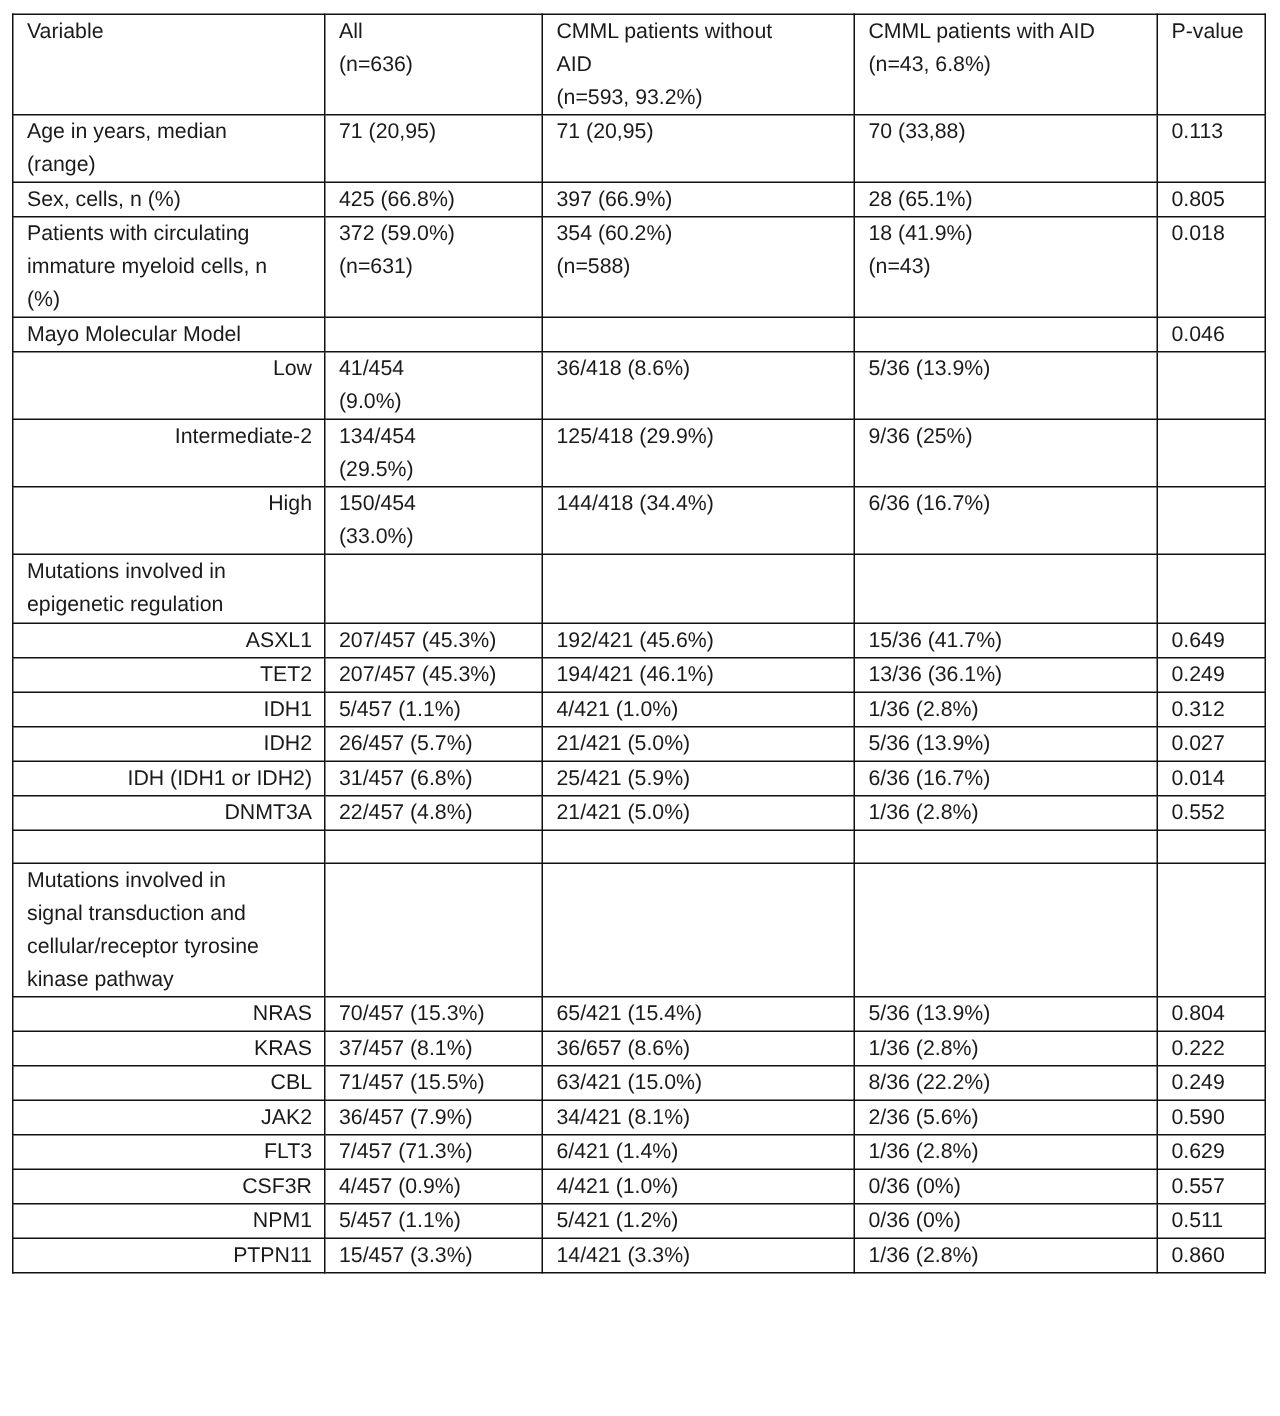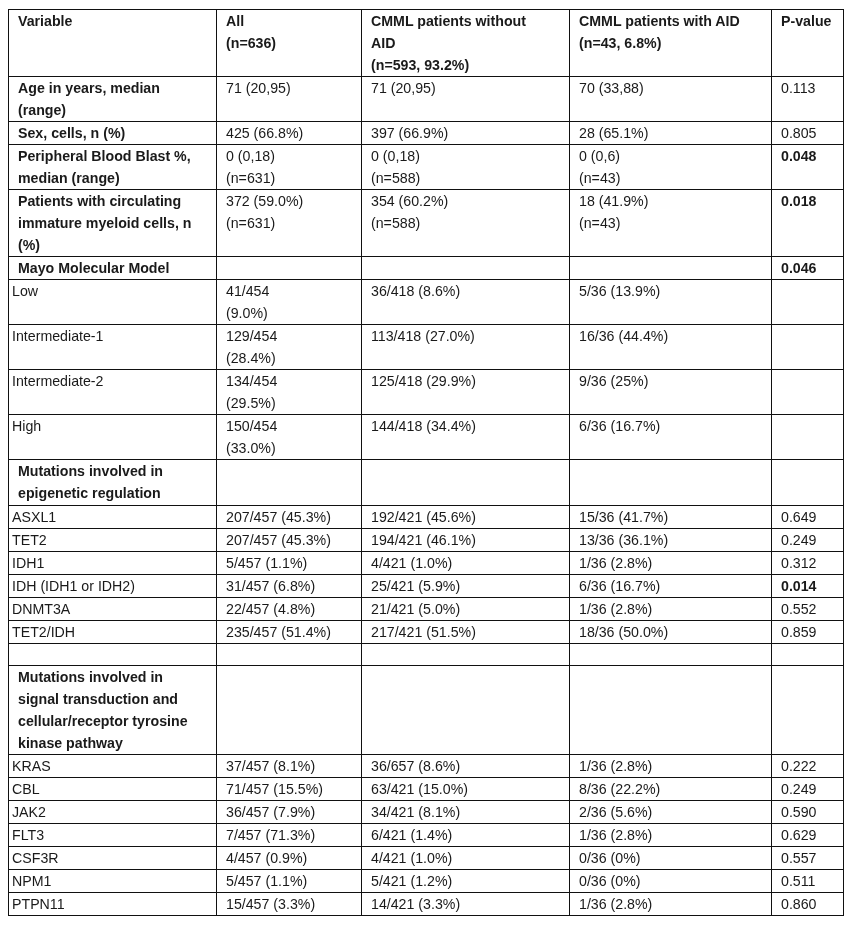--- a/index.html
+++ b/index.html
@@ -3,22 +3,22 @@
 <meta charset="utf-8">
 <style>
   html, body { margin:0; padding:0; background:#ffffff; }
   body { width:853px; height:944px; position:relative; overflow:hidden;
          font-family:"Liberation Sans", "DejaVu Sans", sans-serif; color:#1a1a1a; }
   table { position:absolute; left:8px; top:9px; border-collapse:collapse;
           table-layout:fixed; width:835px; font-size:14.2px; line-height:22px; }
   td { border:1.5px solid #111; padding:0 0 0 9px; vertical-align:top; overflow:hidden; }
   col.c0 { width:208px; } col.c1 { width:145px; } col.c2 { width:208px; }
   col.c3 { width:202px; } col.c4 { width:72px; }
-  .b { font-weight:bold;margin-left:12px; }
-  .r { padding-right:8px; padding-left:3px; }
+  .b { font-weight:normal;margin-left:12px; }
+  .r { text-align:right; padding-right:8px; padding-left:16px; }
   tr.h66 td { height:66px; } tr.h44 td { height:44px; } tr.h22 td { height:21px; }
   tr.h88 td { height:88px; } tr.h45 td { height:45px; }
 </style>
 </head>
 <body>
 
 <table>
   <colgroup>
       <col class="c0">
       <col class="c1">
@@ -58,39 +58,20 @@
     </tr>
 
     <tr class="h22">
       <td class="b">Sex, cells, n (%)</td>
       <td>425 (66.8%)</td>
       <td>397 (66.9%)</td>
       <td>28 (65.1%)</td>
       <td>0.805</td>
     </tr>
 
-    <tr class="h44">
-      <td class="b">
-        <div>Peripheral Blood Blast %,</div>
-        <div>median (range)</div>
-      </td>
-      <td>
-        <div>0 (0,18)</div>
-        <div>(n=631)</div>
-      </td>
-      <td>
-        <div>0 (0,18)</div>
-        <div>(n=588)</div>
-      </td>
-      <td>
-        <div>0 (0,6)</div>
-        <div>(n=43)</div>
-      </td>
-      <td class="b">0.048</td>
-    </tr>
 
     <tr class="h66">
       <td class="b">
         <div>Patients with circulating</div>
         <div>immature myeloid cells, n</div>
         <div>(%)</div>
       </td>
       <td>
         <div>372 (59.0%)</div>
         <div>(n=631)</div>
@@ -115,30 +96,20 @@
     </tr>
 
     <tr class="h44">
       <td class="r">Low</td>
       <td>
         <div>41/454</div>
         <div>(9.0%)</div>
       </td>
       <td>36/418 (8.6%)</td>
       <td>5/36 (13.9%)</td>
-      <td></td>
-    </tr>
-    <tr class="h44">
-      <td class="r">Intermediate-1</td>
-      <td>
-        <div>129/454</div>
-        <div>(28.4%)</div>
-      </td>
-      <td>113/418 (27.0%)</td>
-      <td>16/36 (44.4%)</td>
       <td></td>
     </tr>
     <tr class="h44">
       <td class="r">Intermediate-2</td>
       <td>
         <div>134/454</div>
         <div>(29.5%)</div>
       </td>
       <td>125/418 (29.9%)</td>
       <td>9/36 (25%)</td>
@@ -180,60 +151,67 @@
       <td>0.249</td>
     </tr>
     <tr class="h22">
       <td class="r">IDH1</td>
       <td>5/457 (1.1%)</td>
       <td>4/421 (1.0%)</td>
       <td>1/36 (2.8%)</td>
       <td>0.312</td>
     </tr>
     <tr class="h22">
+      <td class="r">IDH2</td>
+      <td>26/457 (5.7%)</td>
+      <td>21/421 (5.0%)</td>
+      <td>5/36 (13.9%)</td>
+      <td class="b">0.027</td>
+    </tr>
+    <tr class="h22">
       <td class="r">IDH (IDH1 or IDH2)</td>
       <td>31/457 (6.8%)</td>
       <td>25/421 (5.9%)</td>
       <td>6/36 (16.7%)</td>
       <td class="b">0.014</td>
     </tr>
     <tr class="h22">
       <td class="r">DNMT3A</td>
       <td>22/457 (4.8%)</td>
       <td>21/421 (5.0%)</td>
       <td>1/36 (2.8%)</td>
       <td>0.552</td>
     </tr>
-    <tr class="h22">
-      <td class="r">TET2/IDH</td>
-      <td>235/457 (51.4%)</td>
-      <td>217/421 (51.5%)</td>
-      <td>18/36 (50.0%)</td>
-      <td>0.859</td>
-    </tr>
 
     <tr class="h22">
       <td></td>
       <td></td>
       <td></td>
       <td></td>
       <td></td>
     </tr>
 
     <tr class="h88">
       <td class="b">
         <div>Mutations involved in</div>
         <div>signal transduction and</div>
         <div>cellular/receptor tyrosine</div>
         <div>kinase pathway</div>
       </td>
       <td></td>
       <td></td>
       <td></td>
       <td></td>
+    </tr>
+    <tr class="h22">
+      <td class="r">NRAS</td>
+      <td>70/457 (15.3%)</td>
+      <td>65/421 (15.4%)</td>
+      <td>5/36 (13.9%)</td>
+      <td>0.804</td>
     </tr>
     <tr class="h22">
       <td class="r">KRAS</td>
       <td>37/457 (8.1%)</td>
       <td>36/657 (8.6%)</td>
       <td>1/36 (2.8%)</td>
       <td>0.222</td>
     </tr>
     <tr class="h22">
       <td class="r">CBL</td>

